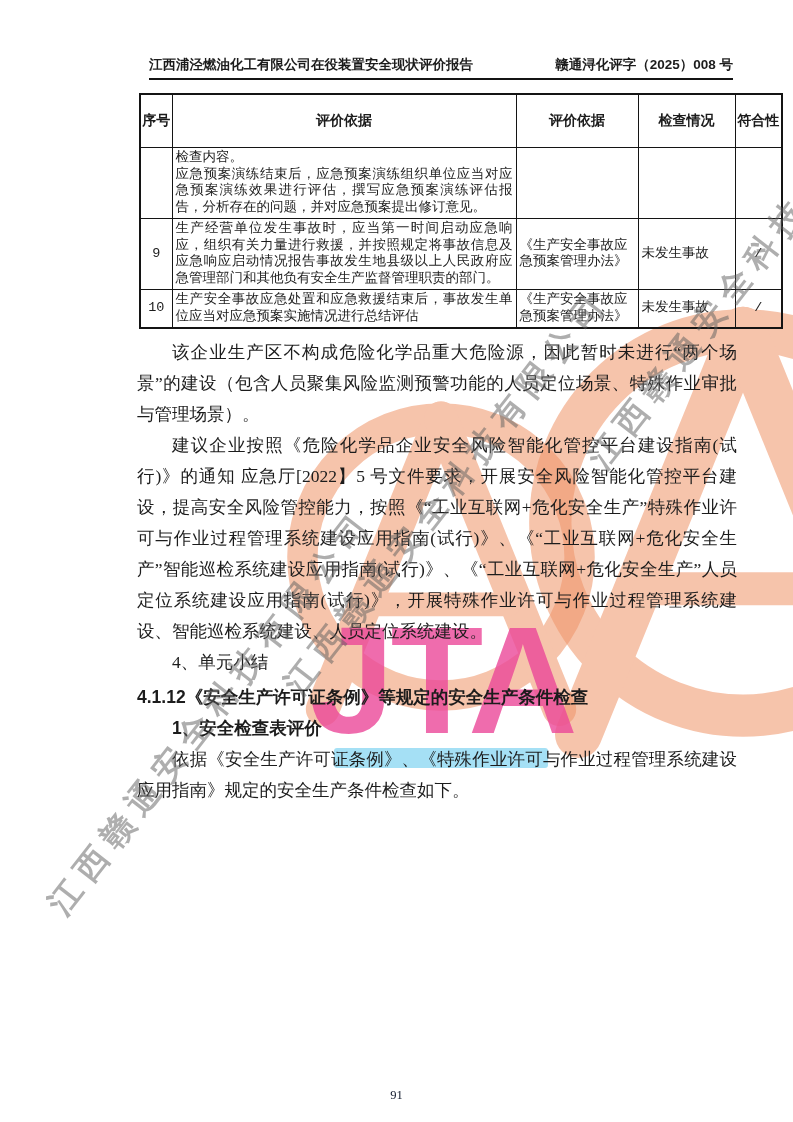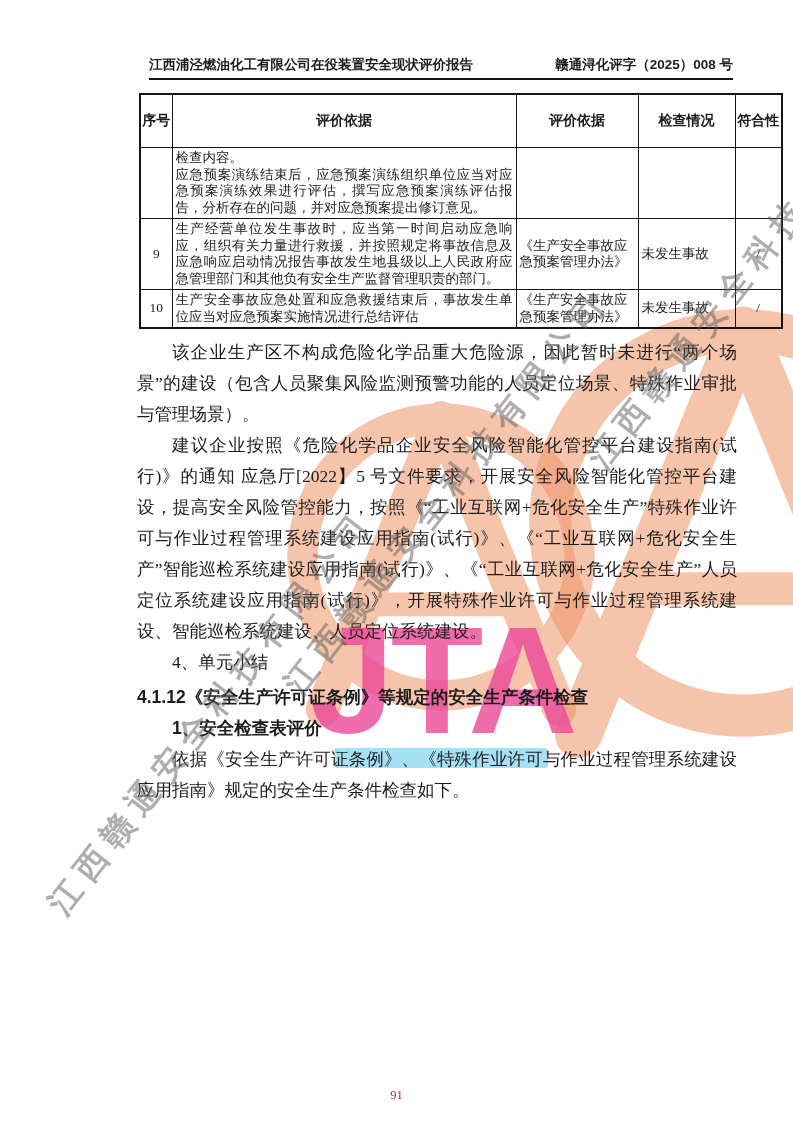--- a/index.html
+++ b/index.html
@@ -32,21 +32,21 @@
   
   .content { position:relative; z-index:1;padding-left:47px; }
   .doc-header {
     display:flex; justify-content:space-between; align-items:flex-end;
     margin:56px 60px 0 102px; padding-bottom:4px; border-bottom:2.5px solid #141414;
     font-family:"Liberation Sans","DejaVu Sans",sans-serif; font-weight:bold; font-size:13.5px;
   }
   .checklist-table {
     border-collapse:collapse; table-layout:fixed; margin:13px 0 0 92px; width:636px;
     border:2px solid #141414;
-    font-family:Liberation Serif, serif; font-size:13.5px; line-height:16.5px;
+    font-family:Liberation Mono, monospace; font-size:13.5px; line-height:16.5px;
   }
   .checklist-table th, .checklist-table td {
     border:1px solid #141414; padding:1px 3px; vertical-align:middle; overflow:hidden;
   }
   .checklist-table th { font-weight:bold; font-size:14px; text-align:center; height:48px; padding:2px 1px; }
   .cell-no   { text-align:center; }
   .cell-content { text-align:justify; }
   .cell-basis { text-align:left; }
   .cell-status { text-align:left; }
   .cell-conf { text-align:center; }
@@ -59,21 +59,21 @@
   .h-num {
     font-family:"Liberation Sans","DejaVu Sans",sans-serif; font-weight:bold;
     margin-top:4px; text-align:left;
   }
   .h-bold-sub {
     font-family:"Liberation Sans","DejaVu Sans",sans-serif; font-weight:bold;
     text-indent:2em; text-align:left;
   }
   .page-number {
     position:absolute; left:0; right:0; top:1032px; text-align:center;
-    font-size:12.5px; color:#be185d; z-index:1;
+    font-size:12.5px; color:#0f172a; z-index:1;
   }
 </style>
 </head>
 <body>
 
 <div class="page">
 
   <svg class="wm wm-emblem-1" viewBox="0 0 200 200">
     <circle cx="100" cy="100" r="82" fill="none" stroke="#ef9468" stroke-width="18"></circle>
     <path d="M100 18 L30 190" fill="none" stroke="#ef9468" stroke-width="20" stroke-linecap="round"></path>

